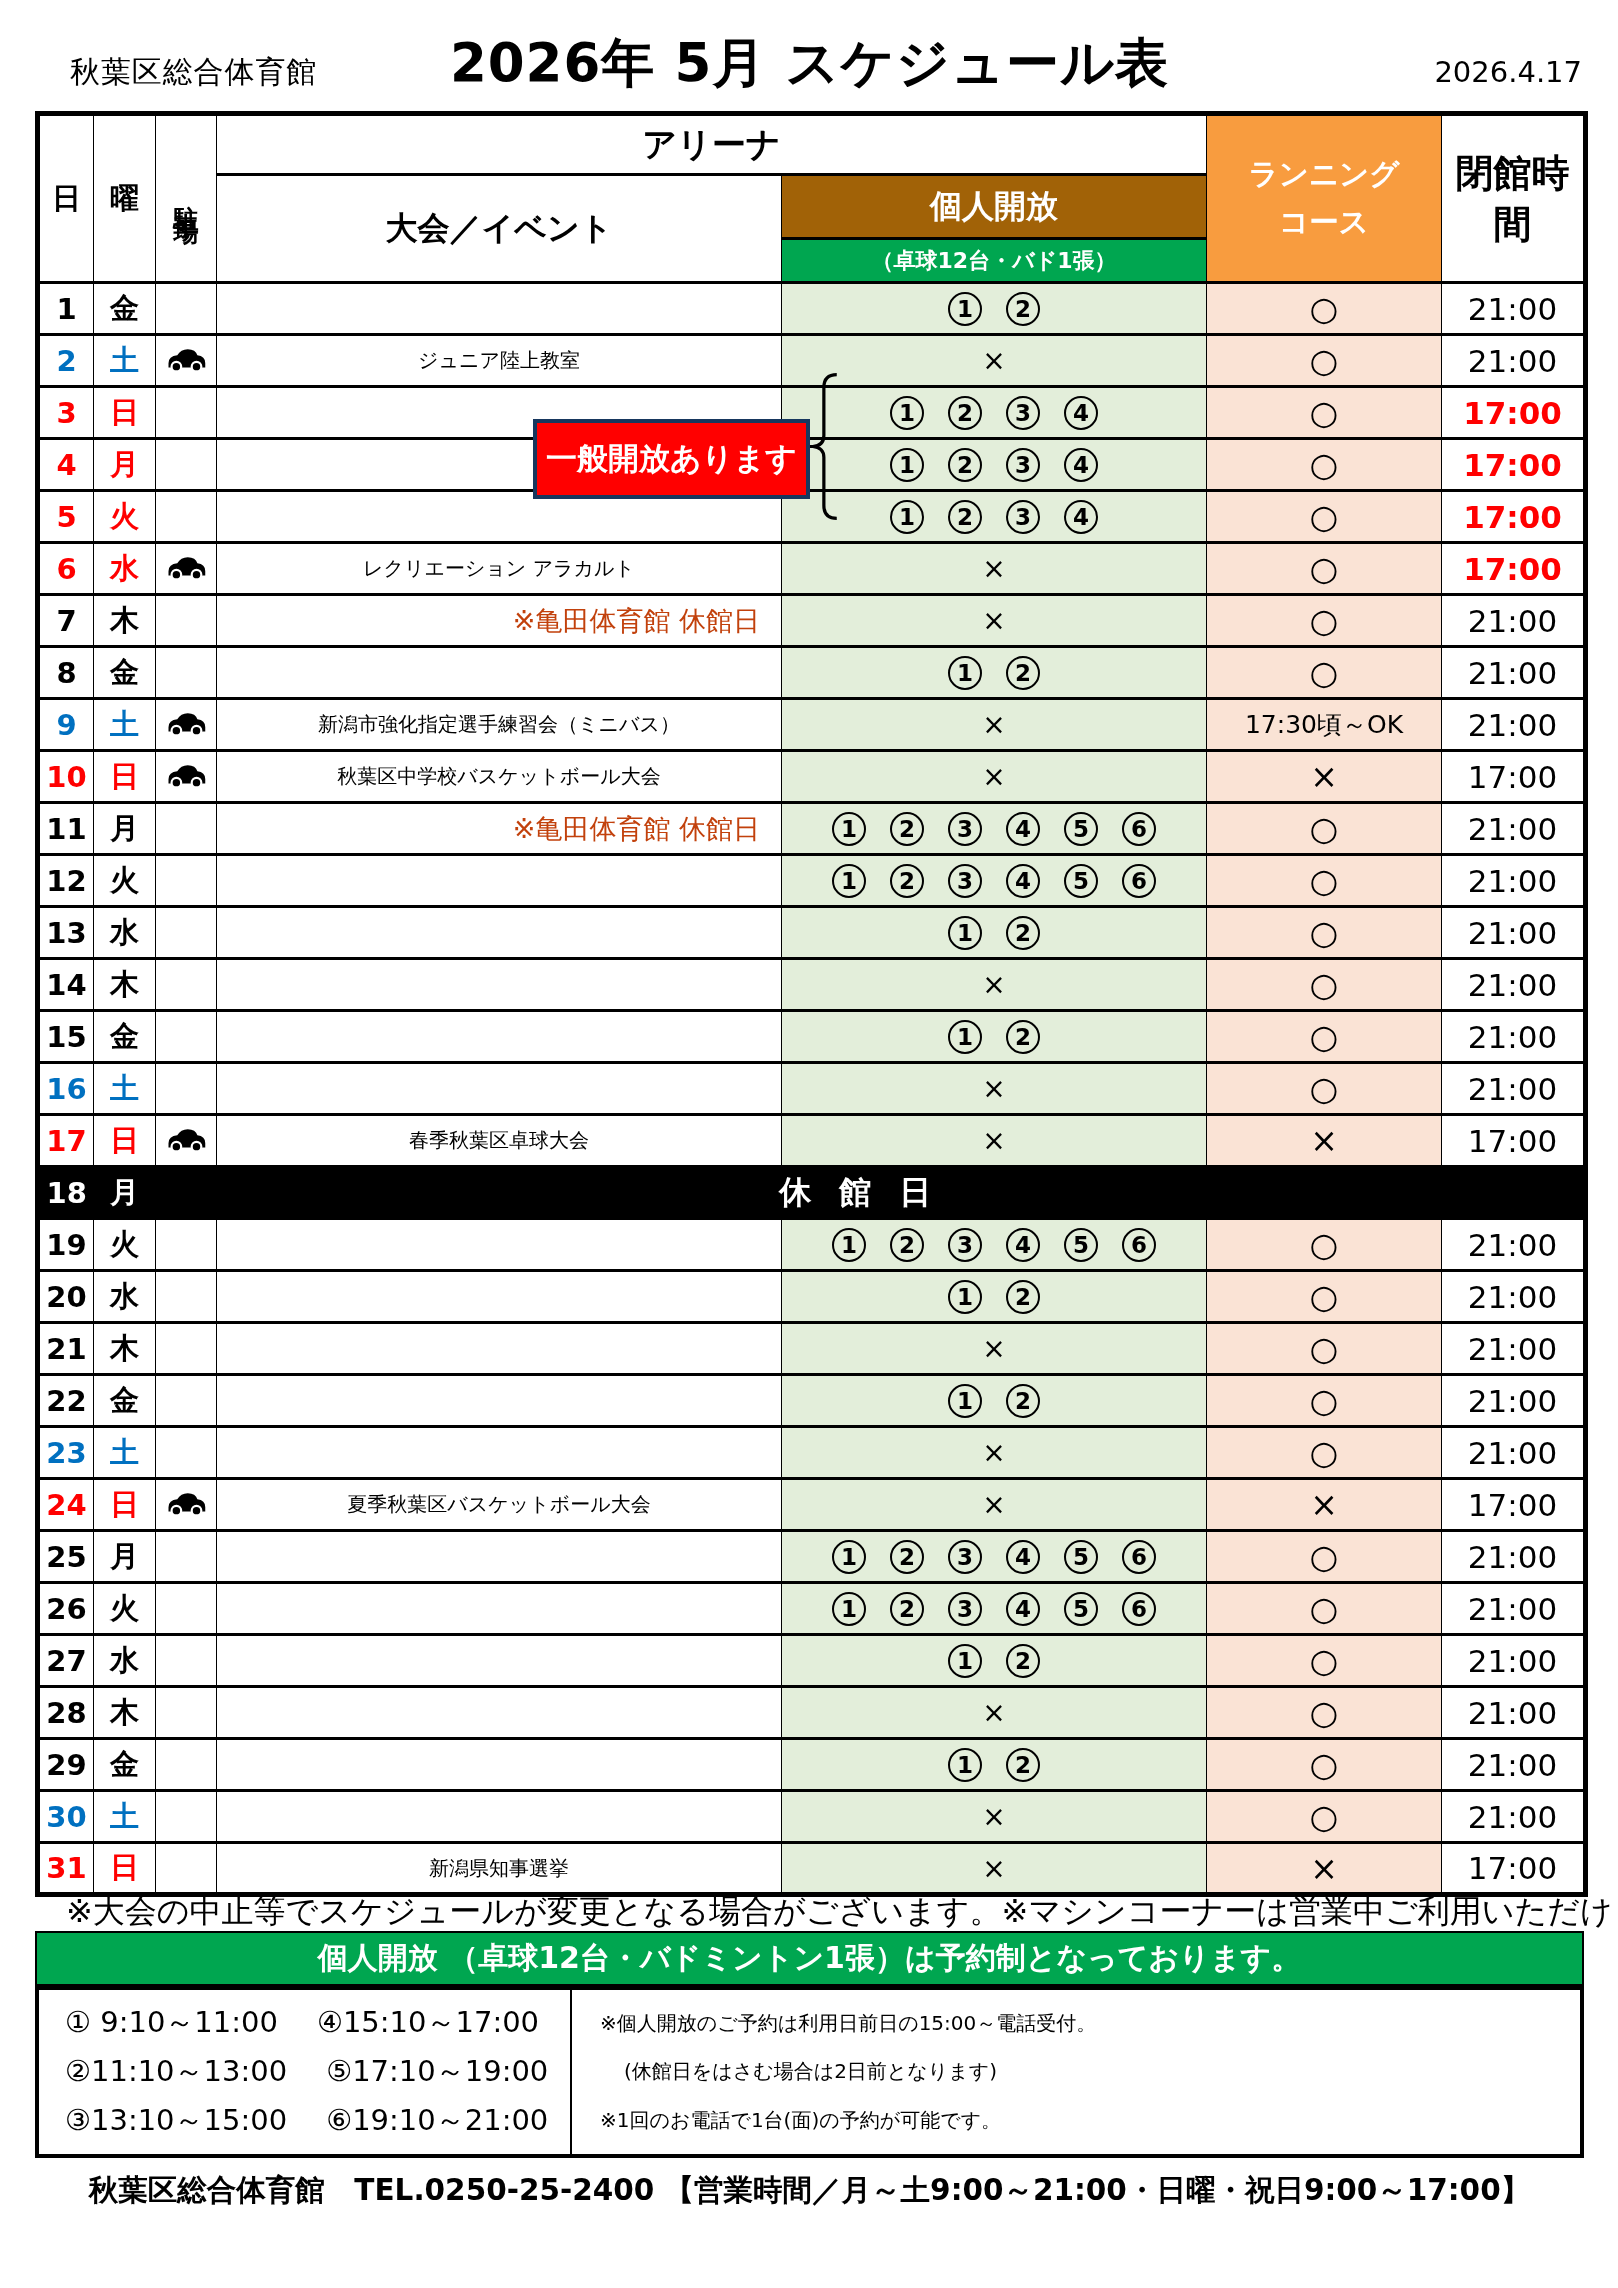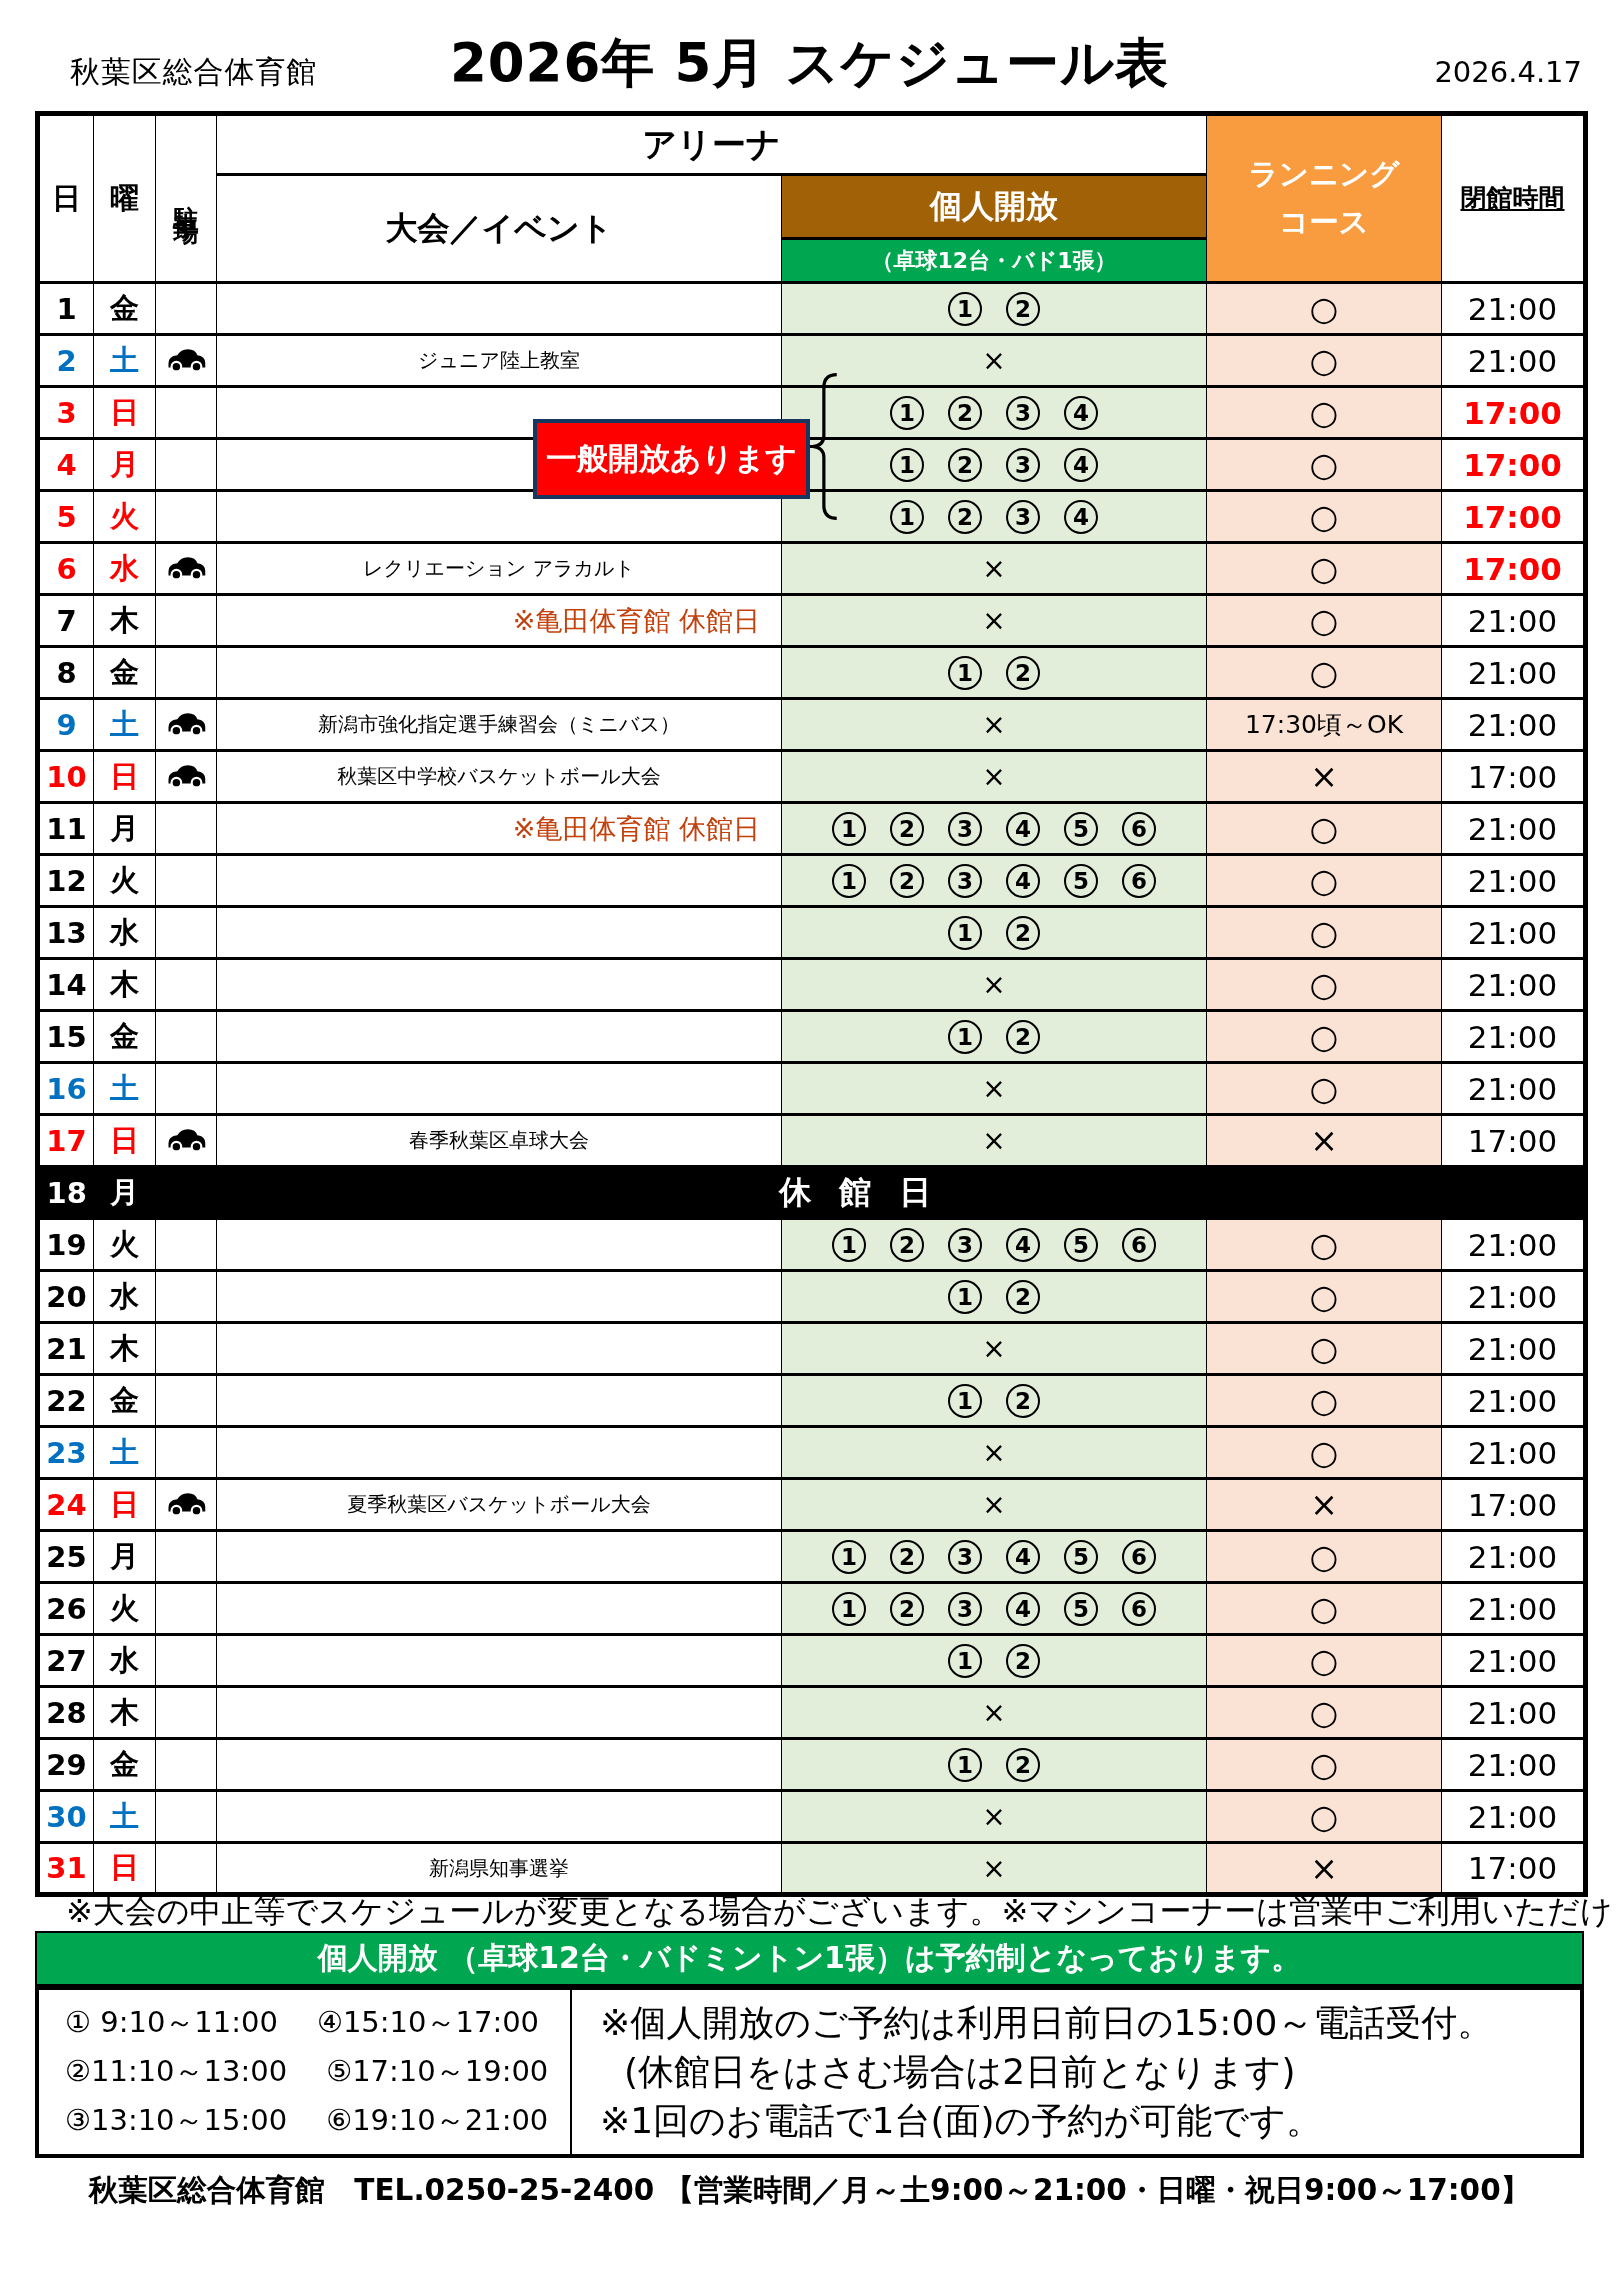--- a/index.html
+++ b/index.html
@@ -15,21 +15,21 @@
   
   table.sched{position:absolute;left:35px;top:111px;width:1549px;border-collapse:collapse;
               table-layout:fixed;border:5.5px solid #000;}
   table.sched th,table.sched td{border:1.8px solid #000;border-top-width:3.7px;border-bottom-width:3.7px;
               padding:0;text-align:center;vertical-align:middle;overflow:hidden;}
   th.h-arena{height:57px;font-size:34px;font-weight:bold;}
   th.h-event{font-size:32px;font-weight:bold;}
   th.h-kojin{height:61px;font-size:32px;font-weight:bold;color:#fff;}
   th.h-kojin-sub{height:41px;font-size:22px;font-weight:bold;color:#fff;border-top-width:1.8px;}
   th.h-running{font-size:29.5px;font-weight:bold;color:#fff;white-space:pre-line;line-height:1.6;}
-  th.h-closing{font-size:26px;font-weight:bold;text-decoration:underline;}
+  th.h-closing{font-size:38px;font-weight:bold;}
   th.h-daycol,th.h-wdcol{font-size:29px;font-weight:bold;}
   th.h-parking{font-size:25px;font-weight:bold;}
   th.h-parking .vert{writing-mode:vertical-rl;text-orientation:upright;letter-spacing:7.4px;line-height:1;}
 
   td.c-day,td.c-wd{font-size:29px;font-weight:bold;}
   td.c-event{text-align:left;padding-left:9.2px;font-size:20px;white-space:nowrap;}
   td.c-event.note{text-align:right;padding-right:21px;font-size:27px;color:#c2410c;}
   td.c-kojin{font-size:28px;}
   td.c-run{font-size:33px;}
   td.c-run.small{font-size:25px;}
@@ -56,21 +56,21 @@
   .banner{position:absolute;left:35px;top:1931px;width:1549px;height:55px;border:2.8px solid #000;
           box-sizing:border-box;display:flex;align-items:center;justify-content:center;
           color:#fff;font-size:30px;font-weight:bold;}
   .info-box{position:absolute;left:35px;top:1986px;width:1549px;height:172px;border:4.6px solid #000;
             box-sizing:border-box;display:flex;}
   .info-left{width:533px;border-right:2.3px solid #000;box-sizing:border-box;
              display:flex;flex-direction:column;justify-content:space-around;padding:9.2px 0 9.2px 26px;}
   .info-right{flex:1;display:flex;flex-direction:column;justify-content:space-around;padding:9.2px 0 9.2px 28px;}
   .slot-line{font-size:29px;display:flex;}
   .slot-line .slot-b{margin-left:39px;}
-  .res-note{font-size:36px;}
+  .res-note{font-size:20px;}
   .res-note.indent{padding-left:24px;}
   .footer-line{position:absolute;left:35px;top:2171px;width:1549px;text-align:center;
                font-size:29.5px;font-weight:bold;}
 </style>
 </head>
 <body>
 
 <div class="page">
 
   <div class="facility">秋葉区総合体育館</div>

